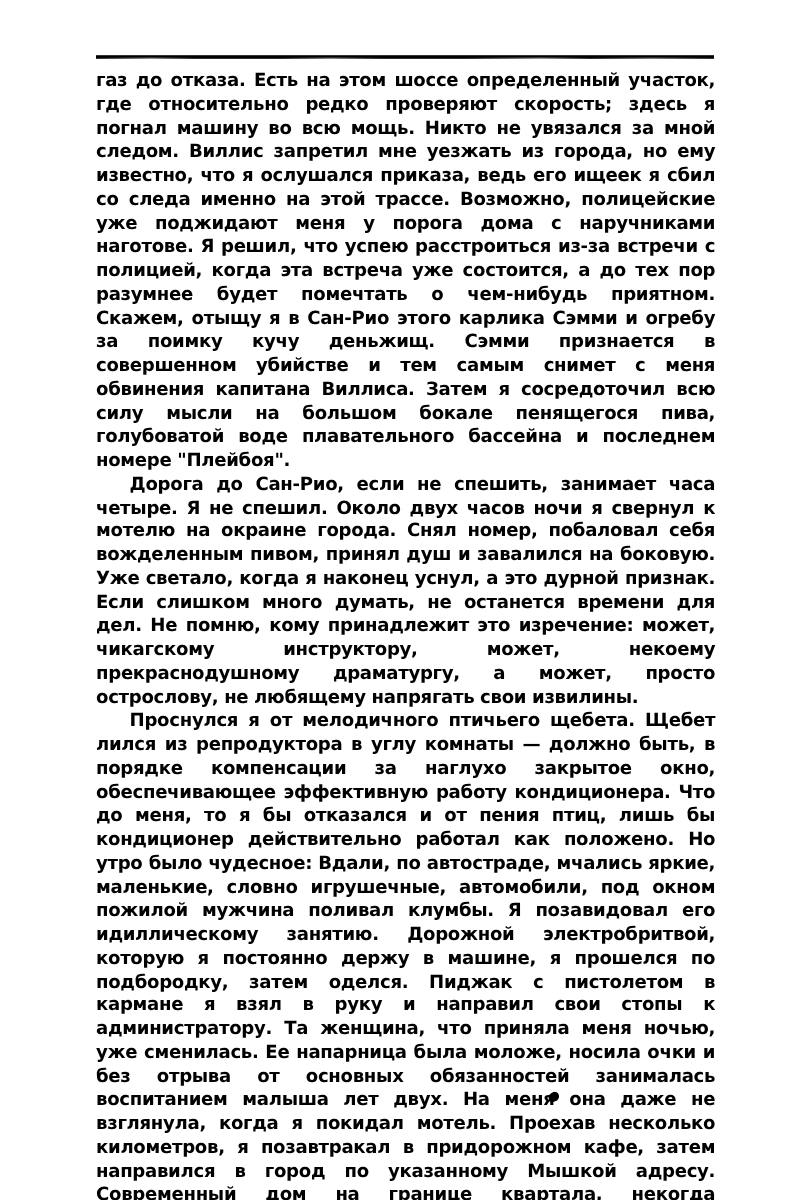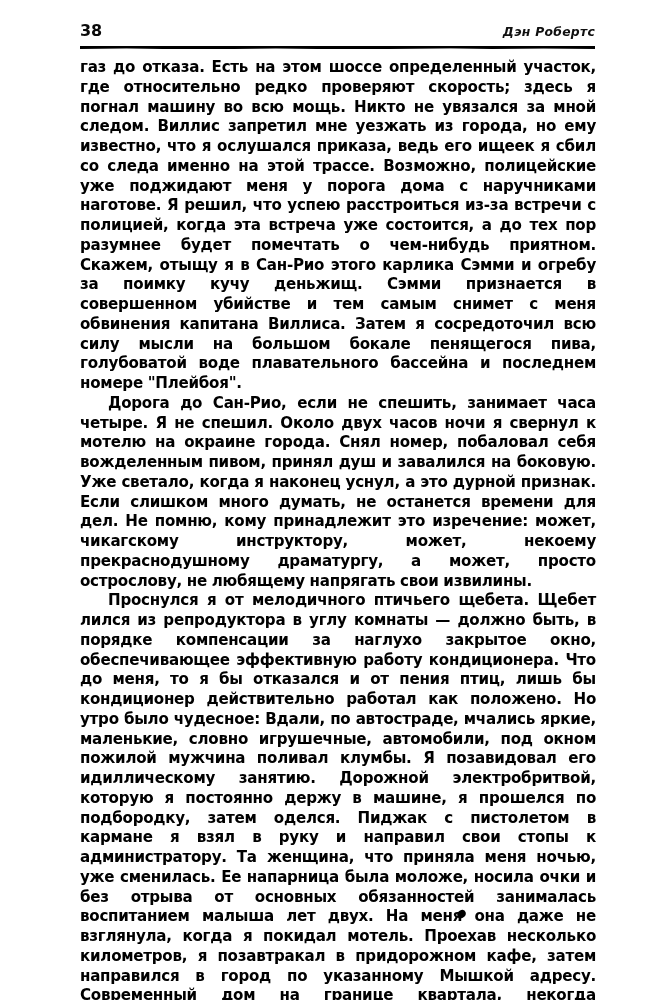--- a/index.html
+++ b/index.html
@@ -138,24 +138,20 @@
     background: #000000;
     border-radius: 60% 40% 50% 45% / 55% 45% 55% 45%;
     transform: rotate(-18deg);
   }
 </style>
 </head>
 <body>
 
 <div class="page">
 
-  <div class="header">
-    <div class="folio">38</div>
-    <div class="running-title">Дэн Робертс</div>
-  </div>
 
   <div class="header-rule"></div>
 
   <div class="body-text">
 
     <p class="first">газ до отказа. Есть на этом шоссе определенный участок, где относительно редко проверяют скорость; здесь я погнал машину во всю мощь. Никто не увязался за мной следом. Виллис запретил мне уезжать из города, но ему известно, что я ослушался приказа, ведь его ищеек я сбил со следа именно на этой трассе. Возможно, полицейские уже поджидают меня у порога дома с наручниками наготове. Я решил, что успею расстроиться из-за встречи с полицией, когда эта встреча уже состоится, а до тех пор разумнее будет помечтать о чем-нибудь приятном. Скажем, отыщу я в Сан-Рио этого карлика Сэмми и огребу за поимку кучу деньжищ. Сэмми признается в совершенном убийстве и тем самым снимет с меня обвинения капитана Виллиса. Затем я сосредоточил всю силу мысли на большом бокале пенящегося пива, голубоватой воде плавательного бассейна и последнем номере "Плейбоя".</p>
 
     <p>Дорога до Сан-Рио, если не спешить, занимает часа четыре. Я не спешил. Около двух часов ночи я свернул к мотелю на окраине города. Снял номер, побаловал себя вожделенным пивом, принял душ и завалился на боковую. Уже светало, когда я наконец уснул, а это дурной признак. Если слишком много думать, не останется времени для дел. Не помню, кому принадлежит это изречение: может, чикагскому инструктору, может, некоему прекраснодушному драматургу, а может, просто острослову, не любящему напрягать свои извилины.</p>
 
     <p><span>Проснулся я от мелодичного птичьего щебета. Щебет лился из репродуктора в углу комнаты — должно быть, в порядке компенсации за наглухо закрытое окно, обеспечивающее эффективную работу кондиционера. Что до меня, то я бы отказался и от пения птиц, лишь бы кондиционер действительно работал как положено. Но утро было чудесное: Вдали, по автостраде, мчались яркие, маленькие, словно игрушечные, автомобили, под окном пожилой мужчина поливал клумбы. Я позавидовал его идиллическому занятию. Дорожной электробритвой, которую я постоянно держу в машине, я прошелся по подбородку, затем оделся. Пиджак с пистолетом в кармане я взял в руку и направил свои стопы к администратору. Та женщина, что приняла меня ночью, уже сменилась. Ее напарница была моложе, носила очки и без отрыва от основных обязанностей занималась воспитанием малыша лет двух. На меня</span><span class="scan-blob"></span> <span>она даже не взглянула, когда я покидал мотель. Проехав несколько километров, я позавтракал в придорожном кафе, затем направился в город по указанному Мышкой адресу. Современный дом на границе квартала, некогда считавшегося привилегированным. С тех пор у квартала поубавилось спеси, но все же не настолько, чтобы стать нищенским. Стены лишь кое-где бы-</span></p>

